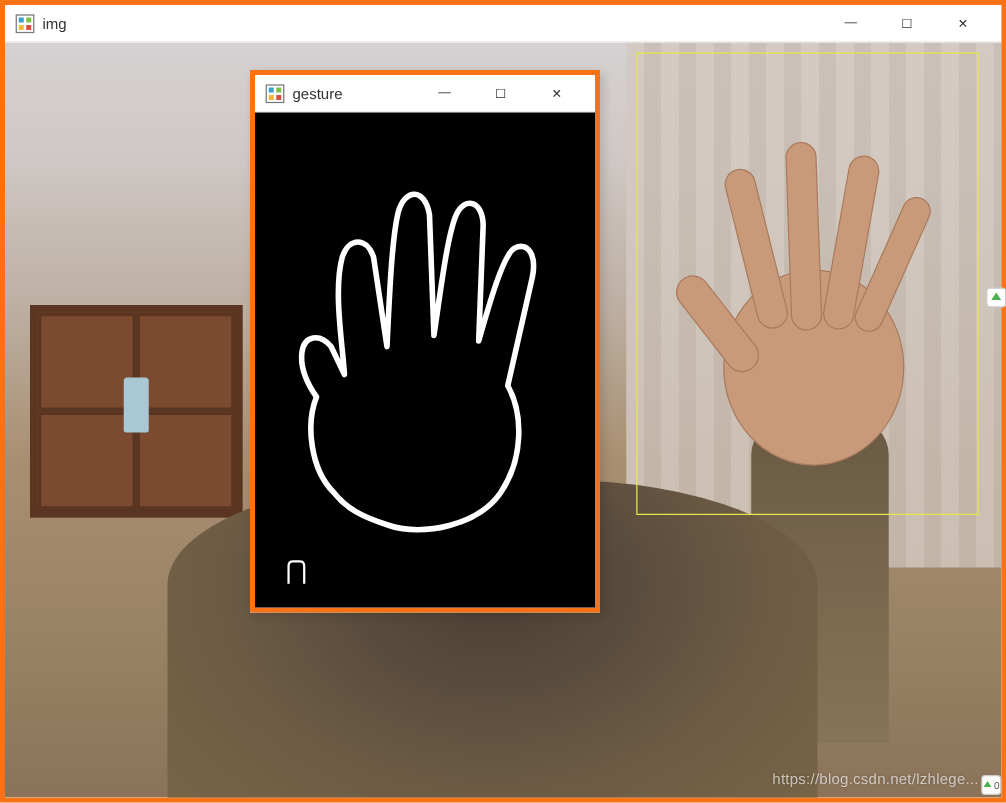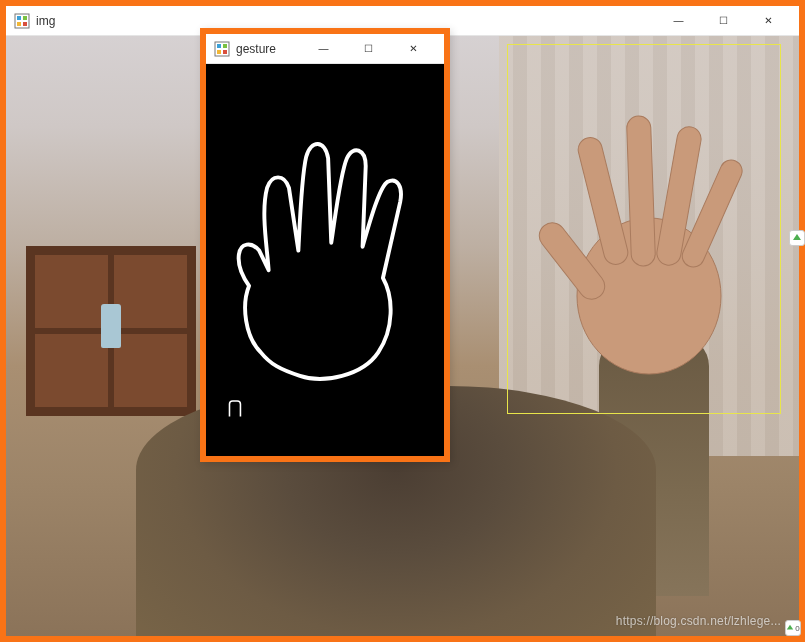--- a/index.html
+++ b/index.html
@@ -8,21 +8,21 @@
       height: 642px;
       font-family: "Segoe UI", Tahoma, sans-serif;
       font-size: 12px;
       background: #f0f0f0;
       overflow: hidden;
       position: relative;
     }
     .window {
       position: absolute;
       background: #fff;
-      border: 6px solid #f97316;
+      border: 4px solid #f97316;
       box-shadow: 2px 2px 8px rgba(0,0,0,0.15);
     }
     .titlebar {
       height: 30px;
       background: #fff;
       display: flex;
       align-items: center;
       padding: 0 8px;
       border-bottom: 1px solid #e5e5e5;
     }
@@ -124,22 +124,22 @@
       bottom: 8px;
       color: rgba(255,255,255,0.65);
       font-size: 12px;
       font-family: Arial, sans-serif;
       letter-spacing: 0.2px;
       text-shadow: 0 0 2px rgba(0,0,0,0.3);
     }
 
     
     .gesture-window {
-      top: 28px; left: 200px;
-      width: 250px; height: 434px;
+      top: 56px; left: 200px;
+      width: 280px; height: 434px;
     }
     .gesture-content {
       background: #000;
       display: flex;
       align-items: center;
       justify-content: center;
       position: relative;
     }
     .gesture-contour { width: 100%; height: 100%; }
 

